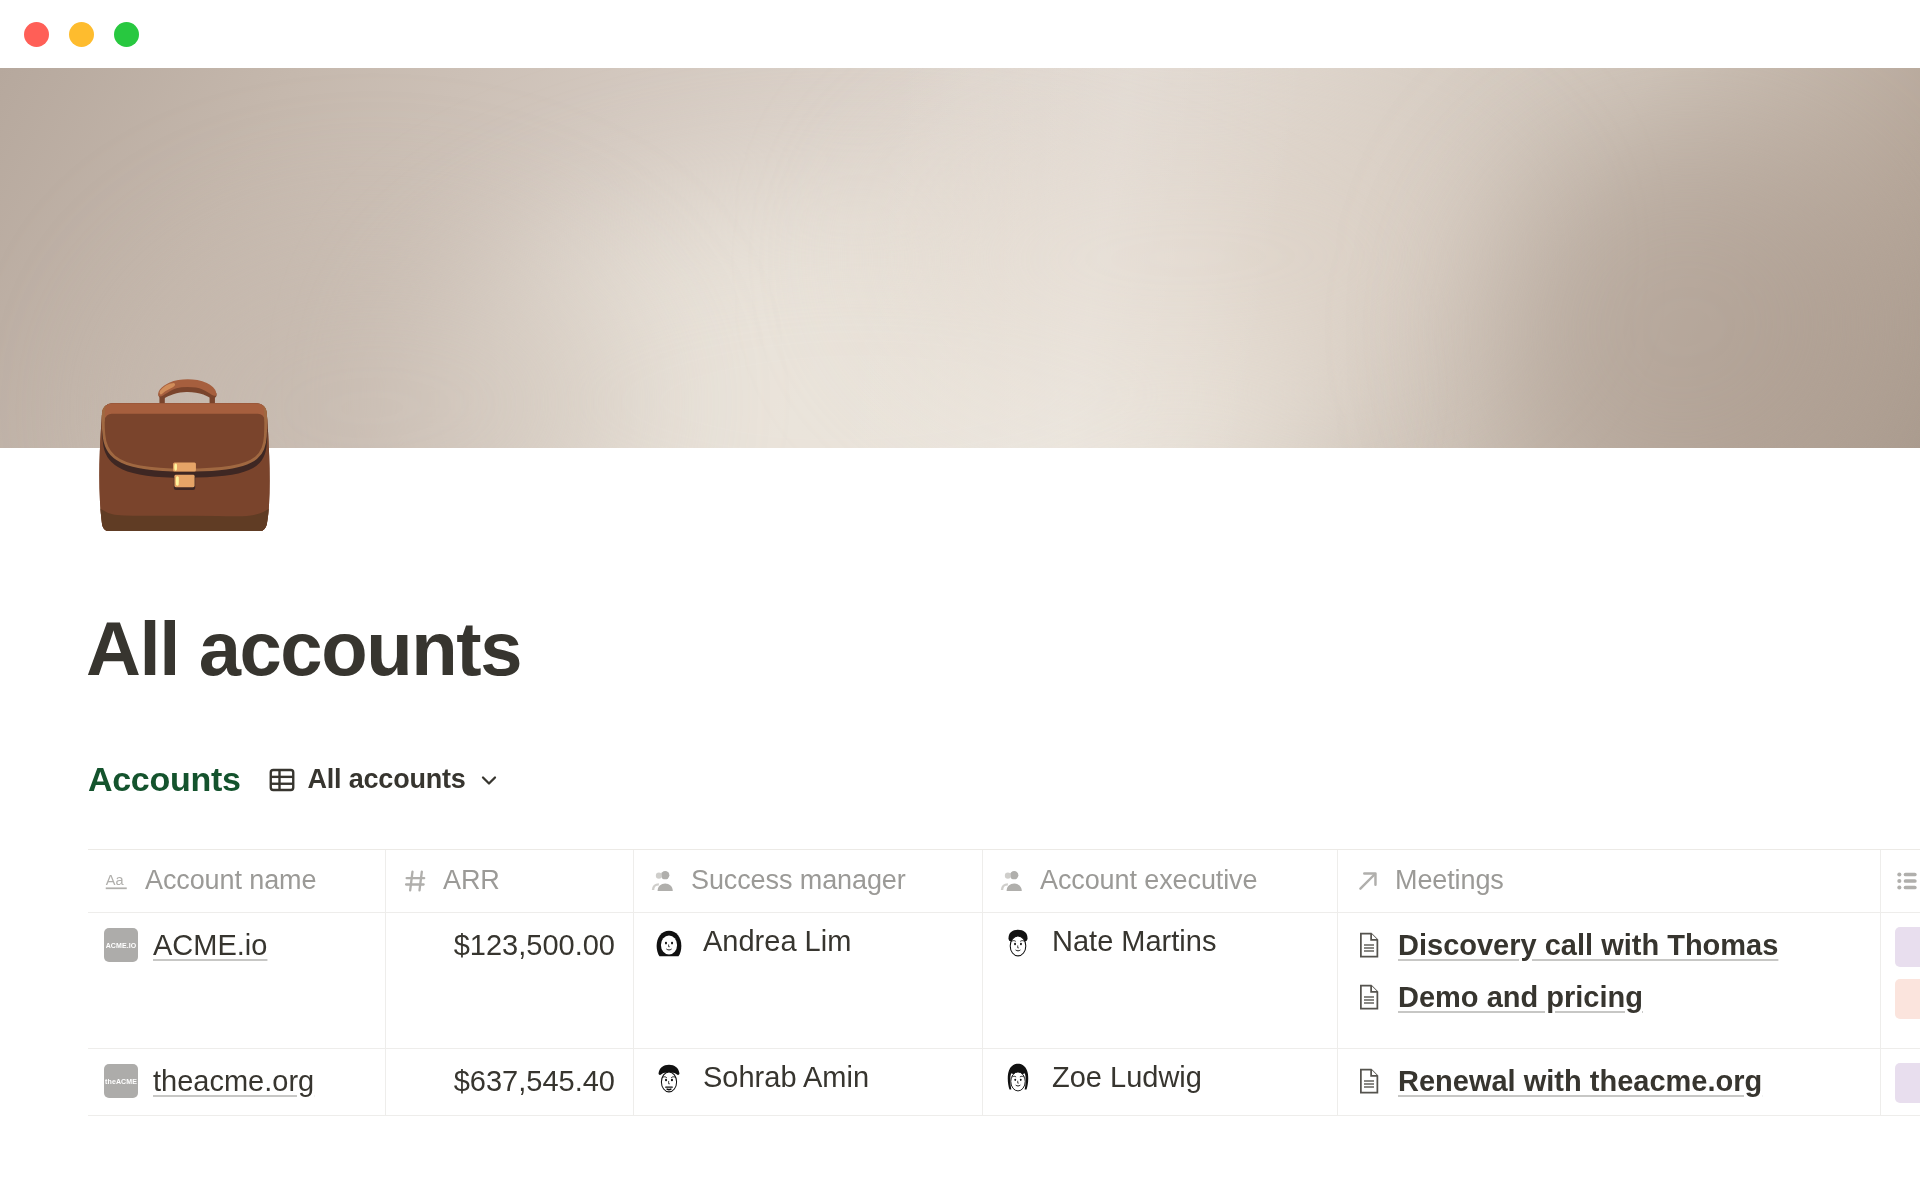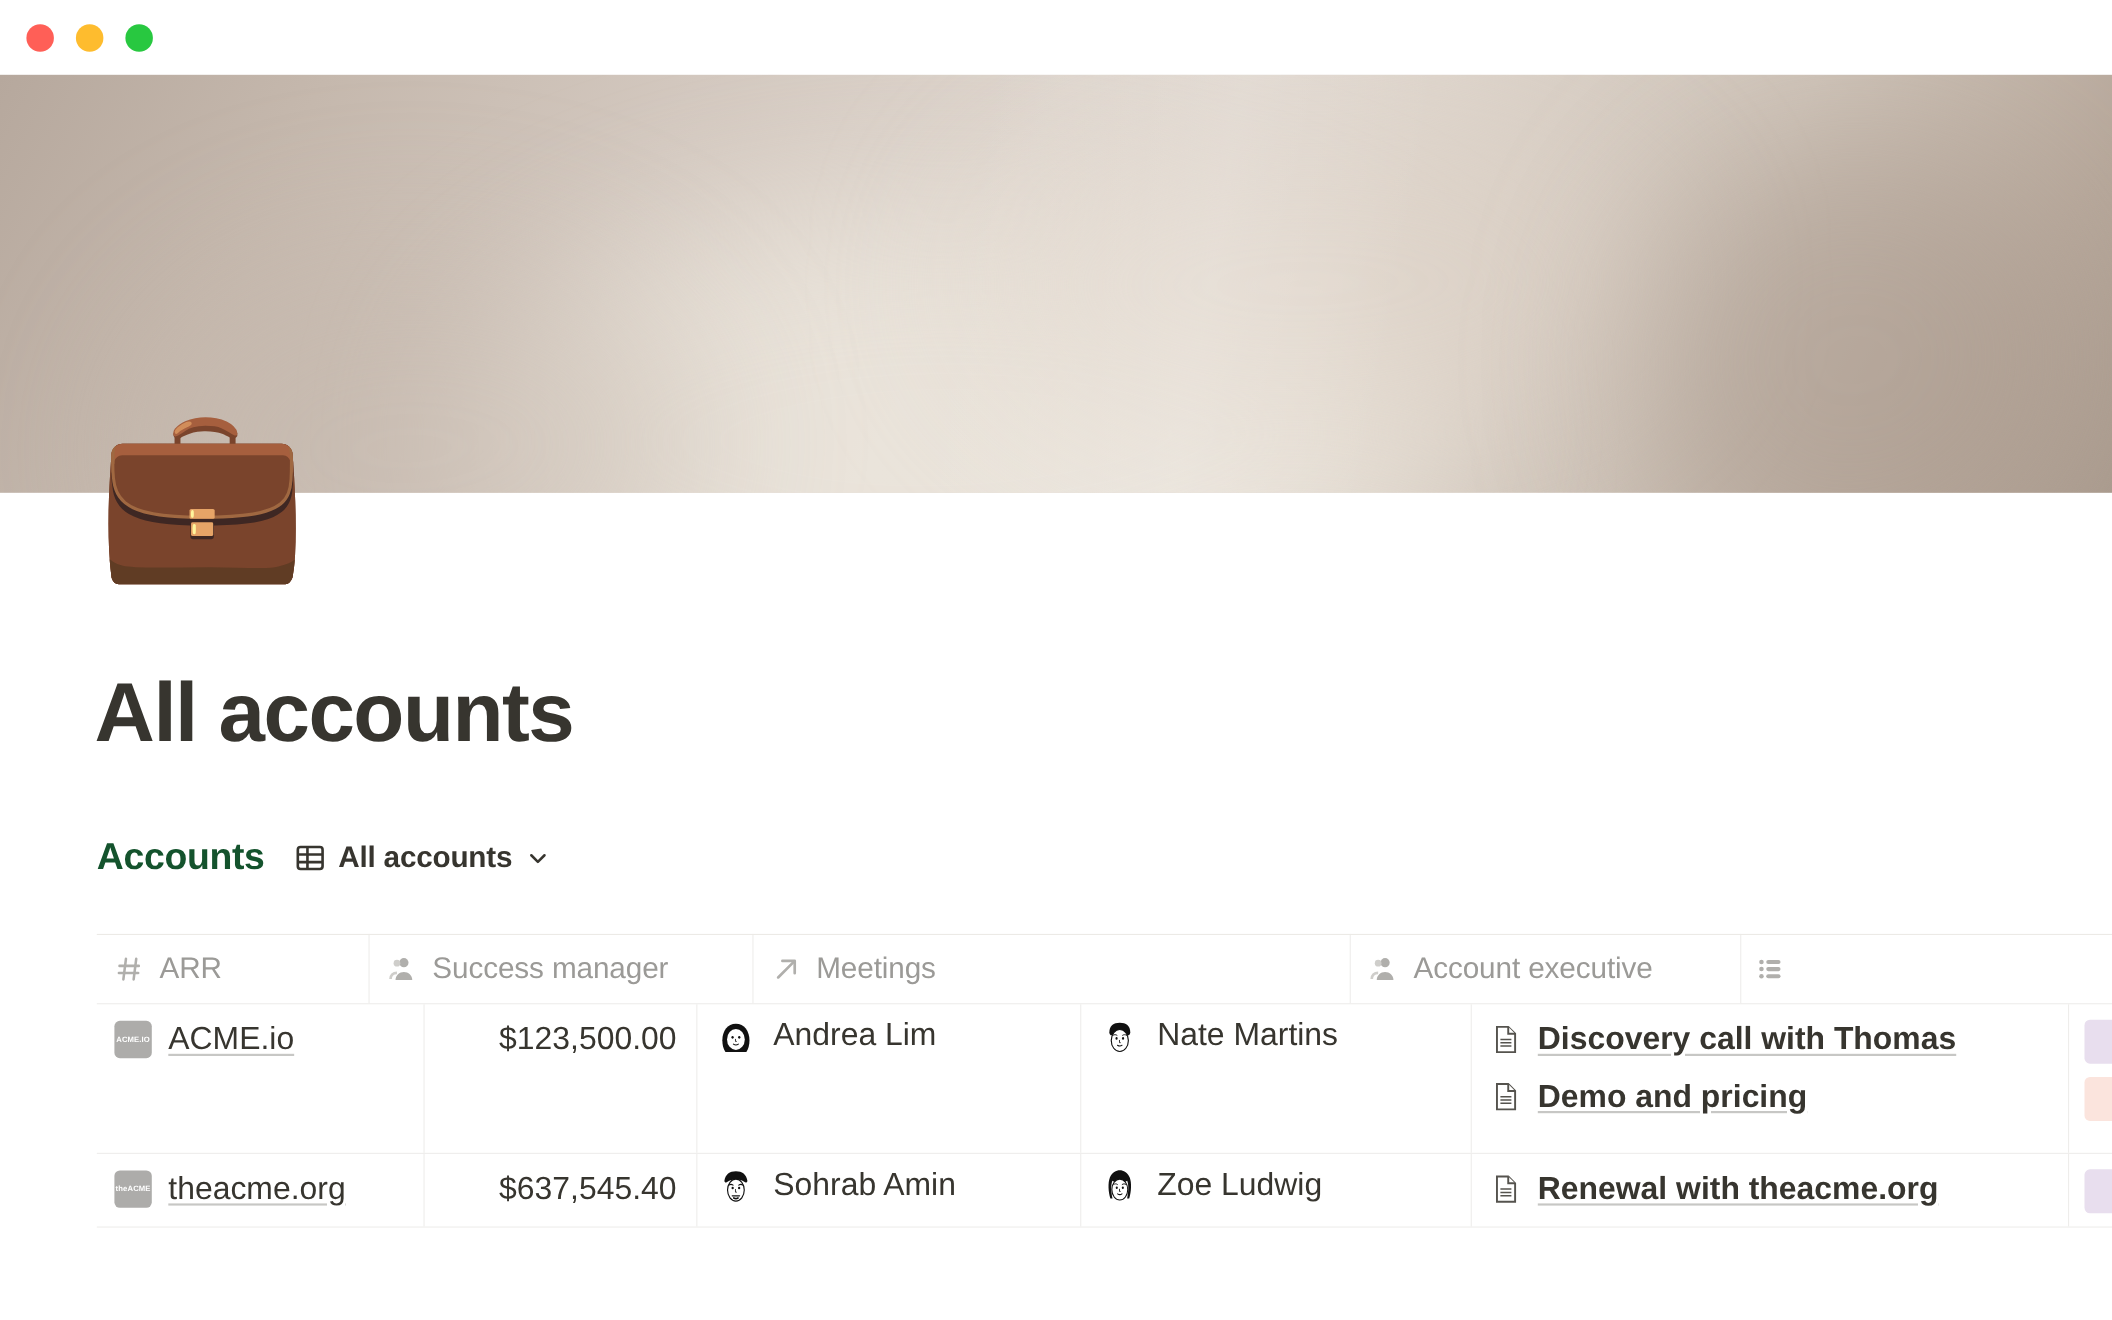--- a/index.html
+++ b/index.html
@@ -295,20 +295,29 @@
         </svg>
       </span>
     </div>
   </div>
 
   <div class="table">
     <div class="table-top-rule"></div>
 
     <div class="row header">
 
+      <div class="cell c-name">
+        <span class="hdr-icon">
+          <svg class="icon-svg" width="28" height="28" viewBox="0 0 24 24" fill="#b0afac">
+            <text x="1.5" y="15" font-family="Liberation Sans, sans-serif" font-size="12.5" font-weight="400" fill="#b0afac">Aa</text>
+            <rect x="1.5" y="17.5" width="18" height="1.5"></rect>
+          </svg>
+        </span>
+        <span class="hdr-text">Account name</span>
+      </div>
 
       <div class="cell c-arr" style="justify-content:flex-start;padding-right:16px">
         <span class="hdr-icon">
           <svg class="icon-svg" width="28" height="28" viewBox="0 0 24 24" fill="none" stroke="#b0afac" stroke-width="2" stroke-linecap="round">
             <line x1="9" y1="4" x2="7" y2="20"></line>
             <line x1="17" y1="4" x2="15" y2="20"></line>
             <line x1="4" y1="9.5" x2="19" y2="9.5"></line>
             <line x1="3.5" y1="15" x2="18.5" y2="15"></line>
           </svg>
         </span>
@@ -320,40 +329,40 @@
           <svg class="icon-svg" width="28" height="28" viewBox="0 0 24 24" fill="#b0afac">
             <circle cx="13" cy="7" r="3.6"></circle>
             <path d="M6.5 20.5c0-3.8 3-6.3 6.5-6.3s6.5 2.5 6.5 6.3z"></path>
             <circle cx="7.6" cy="7.4" r="2.6" fill="#cfcecb"></circle>
             <path d="M2.6 19.8c0-3 2-4.9 5-4.9" stroke="#cfcecb" stroke-width="2.1" fill="none"></path>
           </svg>
         </span>
         <span class="hdr-text">Success manager</span>
       </div>
 
-      <div class="cell c-meet">
-        <span class="hdr-icon">
-          <svg class="icon-svg" width="28" height="28" viewBox="0 0 24 24" fill="none" stroke="#b0afac" stroke-width="2.1" stroke-linecap="round" stroke-linejoin="round">
-            <line x1="5.5" y1="18.5" x2="18" y2="6"></line>
-            <polyline points="8.8,5.6 18.4,5.6 18.4,15.2"></polyline>
-          </svg>
-        </span>
-        <span class="hdr-text">Meetings</span>
-      </div>
-
       <div class="cell c-ae">
         <span class="hdr-icon">
           <svg class="icon-svg" width="28" height="28" viewBox="0 0 24 24" fill="#b0afac">
             <circle cx="13" cy="7" r="3.6"></circle>
             <path d="M6.5 20.5c0-3.8 3-6.3 6.5-6.3s6.5 2.5 6.5 6.3z"></path>
             <circle cx="7.6" cy="7.4" r="2.6" fill="#cfcecb"></circle>
             <path d="M2.6 19.8c0-3 2-4.9 5-4.9" stroke="#cfcecb" stroke-width="2.1" fill="none"></path>
           </svg>
         </span>
         <span class="hdr-text">Account executive</span>
+      </div>
+
+      <div class="cell c-meet">
+        <span class="hdr-icon">
+          <svg class="icon-svg" width="28" height="28" viewBox="0 0 24 24" fill="none" stroke="#b0afac" stroke-width="2.1" stroke-linecap="round" stroke-linejoin="round">
+            <line x1="5.5" y1="18.5" x2="18" y2="6"></line>
+            <polyline points="8.8,5.6 18.4,5.6 18.4,15.2"></polyline>
+          </svg>
+        </span>
+        <span class="hdr-text">Meetings</span>
       </div>
 
       <div class="cell c-tags">
         <span class="hdr-icon">
           <svg class="icon-svg" width="26" height="26" viewBox="0 0 24 24" fill="#b0afac">
             <circle cx="4" cy="6" r="1.9"></circle>
               <rect x="8" y="4.3" width="12" height="3.4" rx="1.7"></rect>
             <circle cx="4" cy="12" r="1.9"></circle>
               <rect x="8" y="10.3" width="12" height="3.4" rx="1.7"></rect>
             <circle cx="4" cy="18" r="1.9"></circle>

